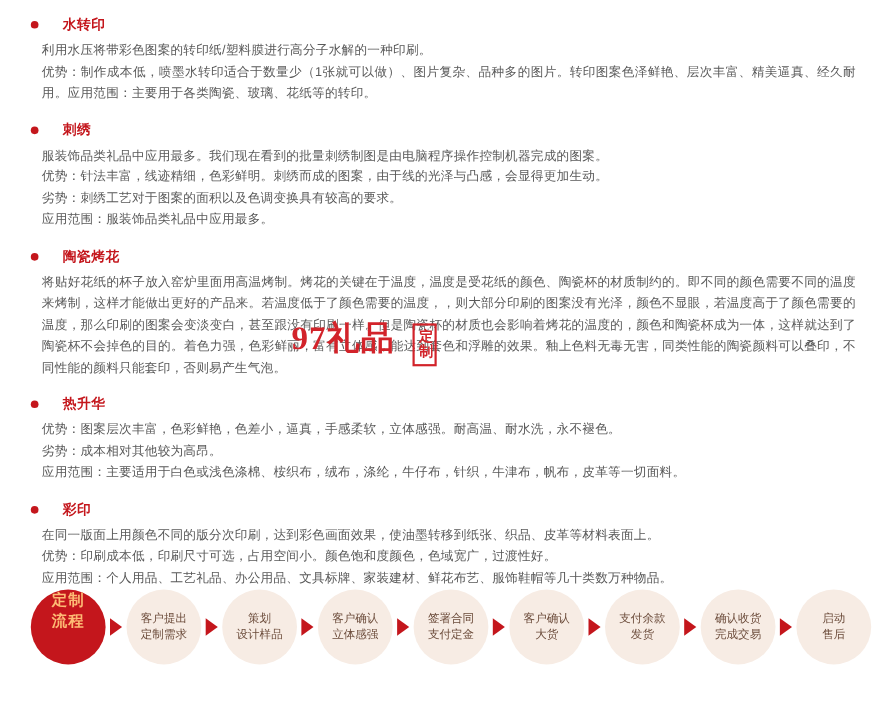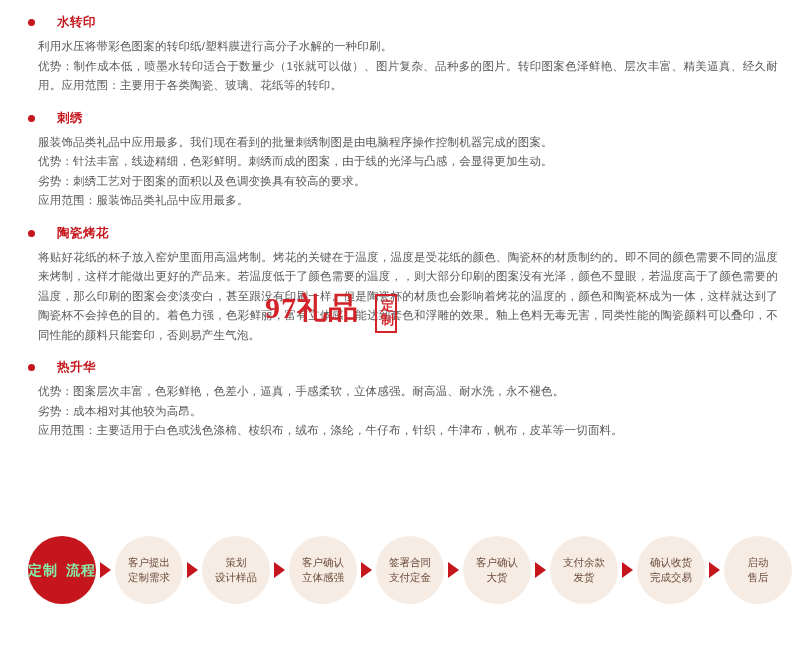--- a/index.html
+++ b/index.html
@@ -82,25 +82,25 @@
     position: absolute;
     left: 28px;
     top: 536px;
     display: flex;
     align-items: center;
   }
   .flow-badge {
     width: 68px; height: 68px;
     border-radius: 50%;
     background: #c4161c;
-    color: #86efac;
-    display: flex;
-    flex-direction: row;
-    align-items: center;
-    justify-content: space-between;
+    color: #fdba74;
+    display: flex;
+    flex-direction: column;
+    align-items: center;
+    justify-content: flex-start;
     font-size: 14px;
     font-weight: bold;
     line-height: 19px;
     letter-spacing: 1px;
     flex: 0 0 auto;
   }
   .arrow {
     width: 0; height: 0;
     border-top: 8px solid transparent;
     border-bottom: 8px solid transparent;
@@ -168,20 +168,31 @@
       <span class="bullet"></span>
       <span class="sec-title">热升华</span>
     </div>
     <div class="body-lines">
       <div class="line">优势：图案层次丰富，色彩鲜艳，色差小，逼真，手感柔软，立体感强。耐高温、耐水洗，永不褪色。</div>
       <div class="line">劣势：成本相对其他较为高昂。</div>
       <div class="line">应用范围：主要适用于白色或浅色涤棉、桉织布，绒布，涤纶，牛仔布，针织，牛津布，帆布，皮革等一切面料。</div>
     </div>
   </div>
 
+  <div class="section">
+    <div class="sec-head">
+      <span class="bullet"></span>
+      <span class="sec-title">彩印</span>
+    </div>
+    <div class="body-lines">
+      <div class="line">在同一版面上用颜色不同的版分次印刷，达到彩色画面效果，使油墨转移到纸张、织品、皮革等材料表面上。</div>
+      <div class="line">优势：印刷成本低，印刷尺寸可选，占用空间小。颜色饱和度颜色，色域宽广，过渡性好。</div>
+      <div class="line">应用范围：个人用品、工艺礼品、办公用品、文具标牌、家装建材、鲜花布艺、服饰鞋帽等几十类数万种物品。</div>
+    </div>
+  </div>
 
   <div class="watermark">
     <span class="wm-text">97礼品</span>
     <span class="wm-box">
       <span>定</span>
       <span>制</span>
     </span>
   </div>
 
   <div class="flow">

